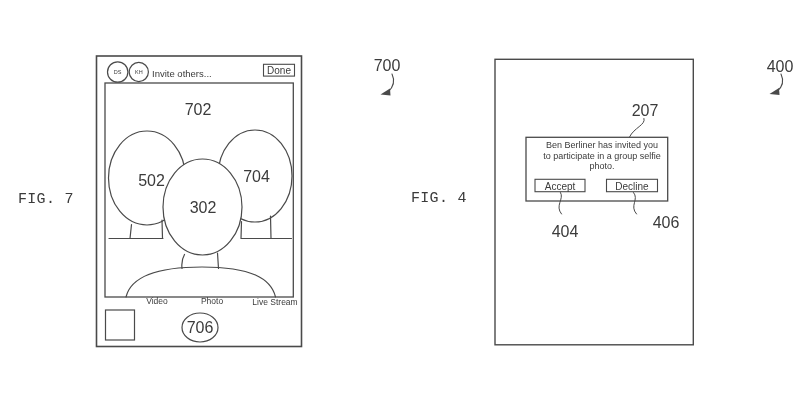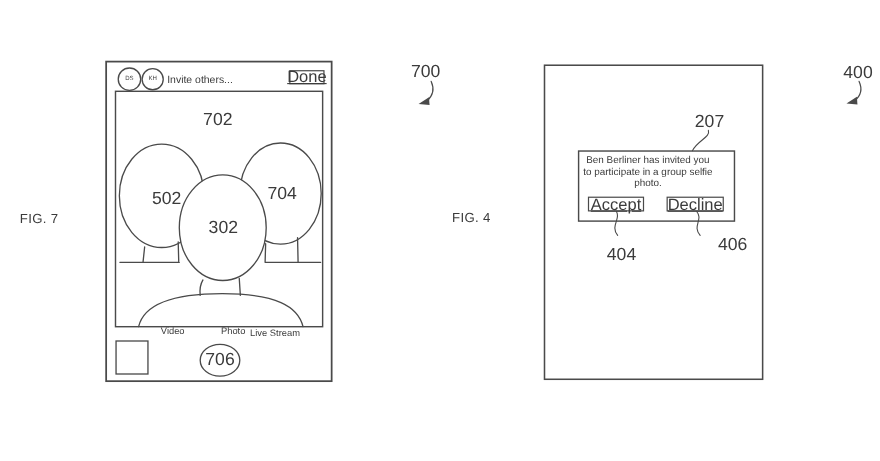--- a/index.html
+++ b/index.html
@@ -4,28 +4,28 @@
 <style>
   html,body{margin:0;padding:0;background:#ffffff;}
   .canvas{
     position:relative;width:800px;height:419px;background:#ffffff;
     font-family:"Liberation Sans", sans-serif;color:#3b3b3b;overflow:hidden;
   }
   svg.draw{position:absolute;left:0;top:0;width:800px;height:419px;}
   .t{position:absolute;color:#3b3b3b;white-space:nowrap;}
   .c{transform:translate(-50%,-50%);}
   .cy{transform:translateY(-50%);}
-  .fig-label{font-size:12px;letter-spacing:.3px;}
+  .fig-label{font-size:15px;letter-spacing:.3px;font-family:Liberation Mono, monospace;}
   .refnum{font-size:16px;}
   .initials{font-size:5.5px;letter-spacing:0;}
   .title{font-size:9.5px;}
-  .btn-label{font-size:15px;text-decoration:underline;}
+  .btn-label{font-size:10px;}
   .mode{font-size:8.5px;margin-left:12px;}
   .dialog-msg{
-    position:absolute;left:528px;top:140px;width:122px;
+    position:absolute;left:541px;top:140px;width:122px;
     font-size:9px;line-height:10.5px;text-align:center;white-space:normal;
   }
 </style>
 </head>
 <body>
 
 <div class="canvas">
 
   <svg class="draw" viewBox="0 0 800 419" fill="none" stroke="#4a4a4a" stroke-width="1.2" stroke-linecap="round">
 
@@ -83,21 +83,21 @@
   <div class="t title cy" style="left:152px;top:72.5px;">Invite others...</div>
   <div class="t btn-label c" style="left:279px;top:70.3px;">Done</div>
 
   <div class="t refnum c" style="left:198px;top:110px;">702</div>
   <div class="t refnum c" style="left:151.5px;top:180.5px;">502</div>
   <div class="t refnum c" style="left:203px;top:207.5px;">302</div>
   <div class="t refnum c" style="left:256.5px;top:176.5px;">704</div>
 
   <div class="t mode c" style="left:145px;top:301px;">Video</div>
   <div class="t mode c" style="left:200px;top:301px;">Photo</div>
-  <div class="t mode c" style="left:238px;top:301.5px;">Live Stream</div>
+  <div class="t mode c" style="left:263px;top:301.5px;">Live Stream</div>
   <div class="t refnum c" style="left:200px;top:327.5px;">706</div>
 
   <div class="t fig-label cy" style="left:411px;top:197.5px;">FIG. 4</div>
   <div class="t refnum c" style="left:780px;top:67px;">400</div>
   <div class="t refnum c" style="left:645px;top:111px;">207</div>
 
   <div class="dialog-msg">Ben Berliner has invited you to participate in a group selfie photo.</div>
 
   <div class="t btn-label c" style="left:560px;top:185.5px;">Accept</div>
   <div class="t btn-label c" style="left:632px;top:185.5px;">Decline</div>

